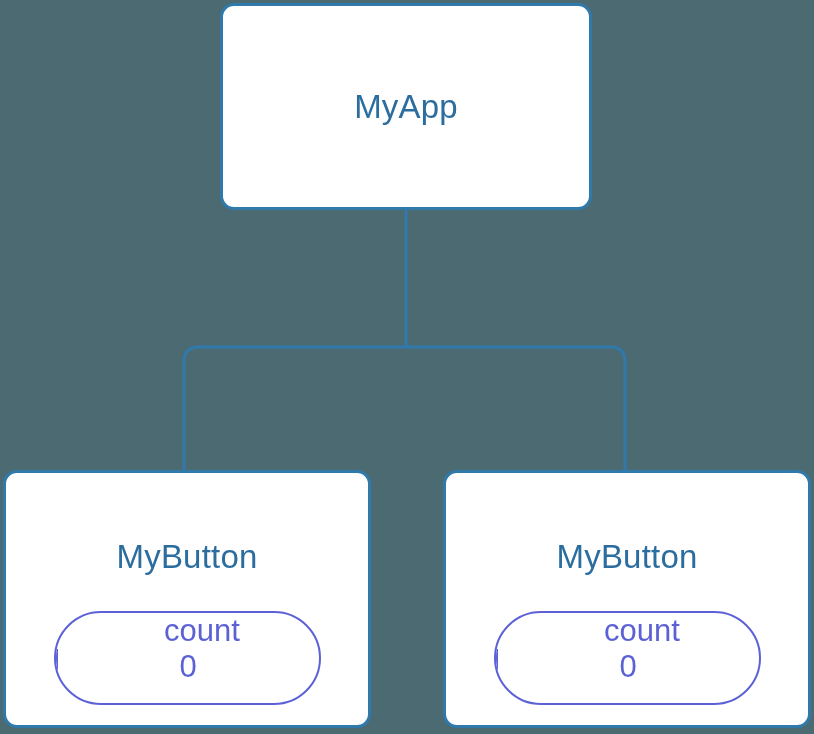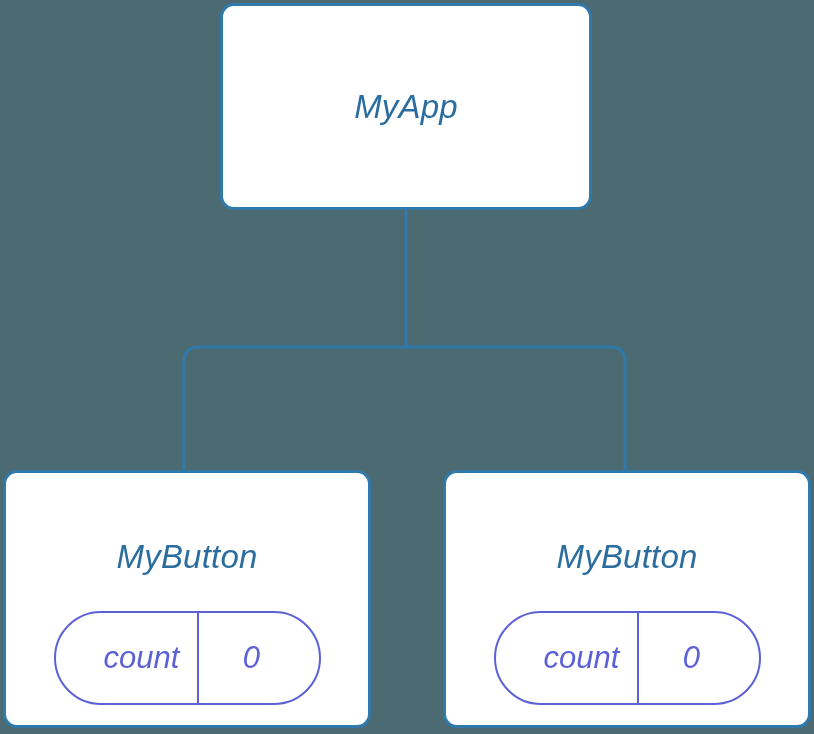--- a/index.html
+++ b/index.html
@@ -11,21 +11,20 @@
     height: 734px;
     background: #4c6a72;
     font-family: "Liberation Sans", sans-serif;
     overflow: hidden;
   }
 
   #diagram {
     position: relative;
     width: 740px;
     height: 734px;
-    font-style: italic;
   }
 
   #edges {
     position: absolute;
     left: 0;
     top: 0;
     width: 814px;
     height: 734px;
     pointer-events: none;
   }
@@ -59,20 +58,21 @@
 
   
   .state-pill {
     box-sizing: border-box;
     display: flex;
     align-items: stretch;
     border: 2px solid #5c62d6;
     border-radius: 999px;
     background: transparent;
     overflow: hidden;
+    flex-direction: column;
   }
 
   .state-key,
   .state-value {
     display: flex;
     align-items: center;
     justify-content: center;
     color: #5c62d6;
     font-size: 31px;
     font-weight: 400;

